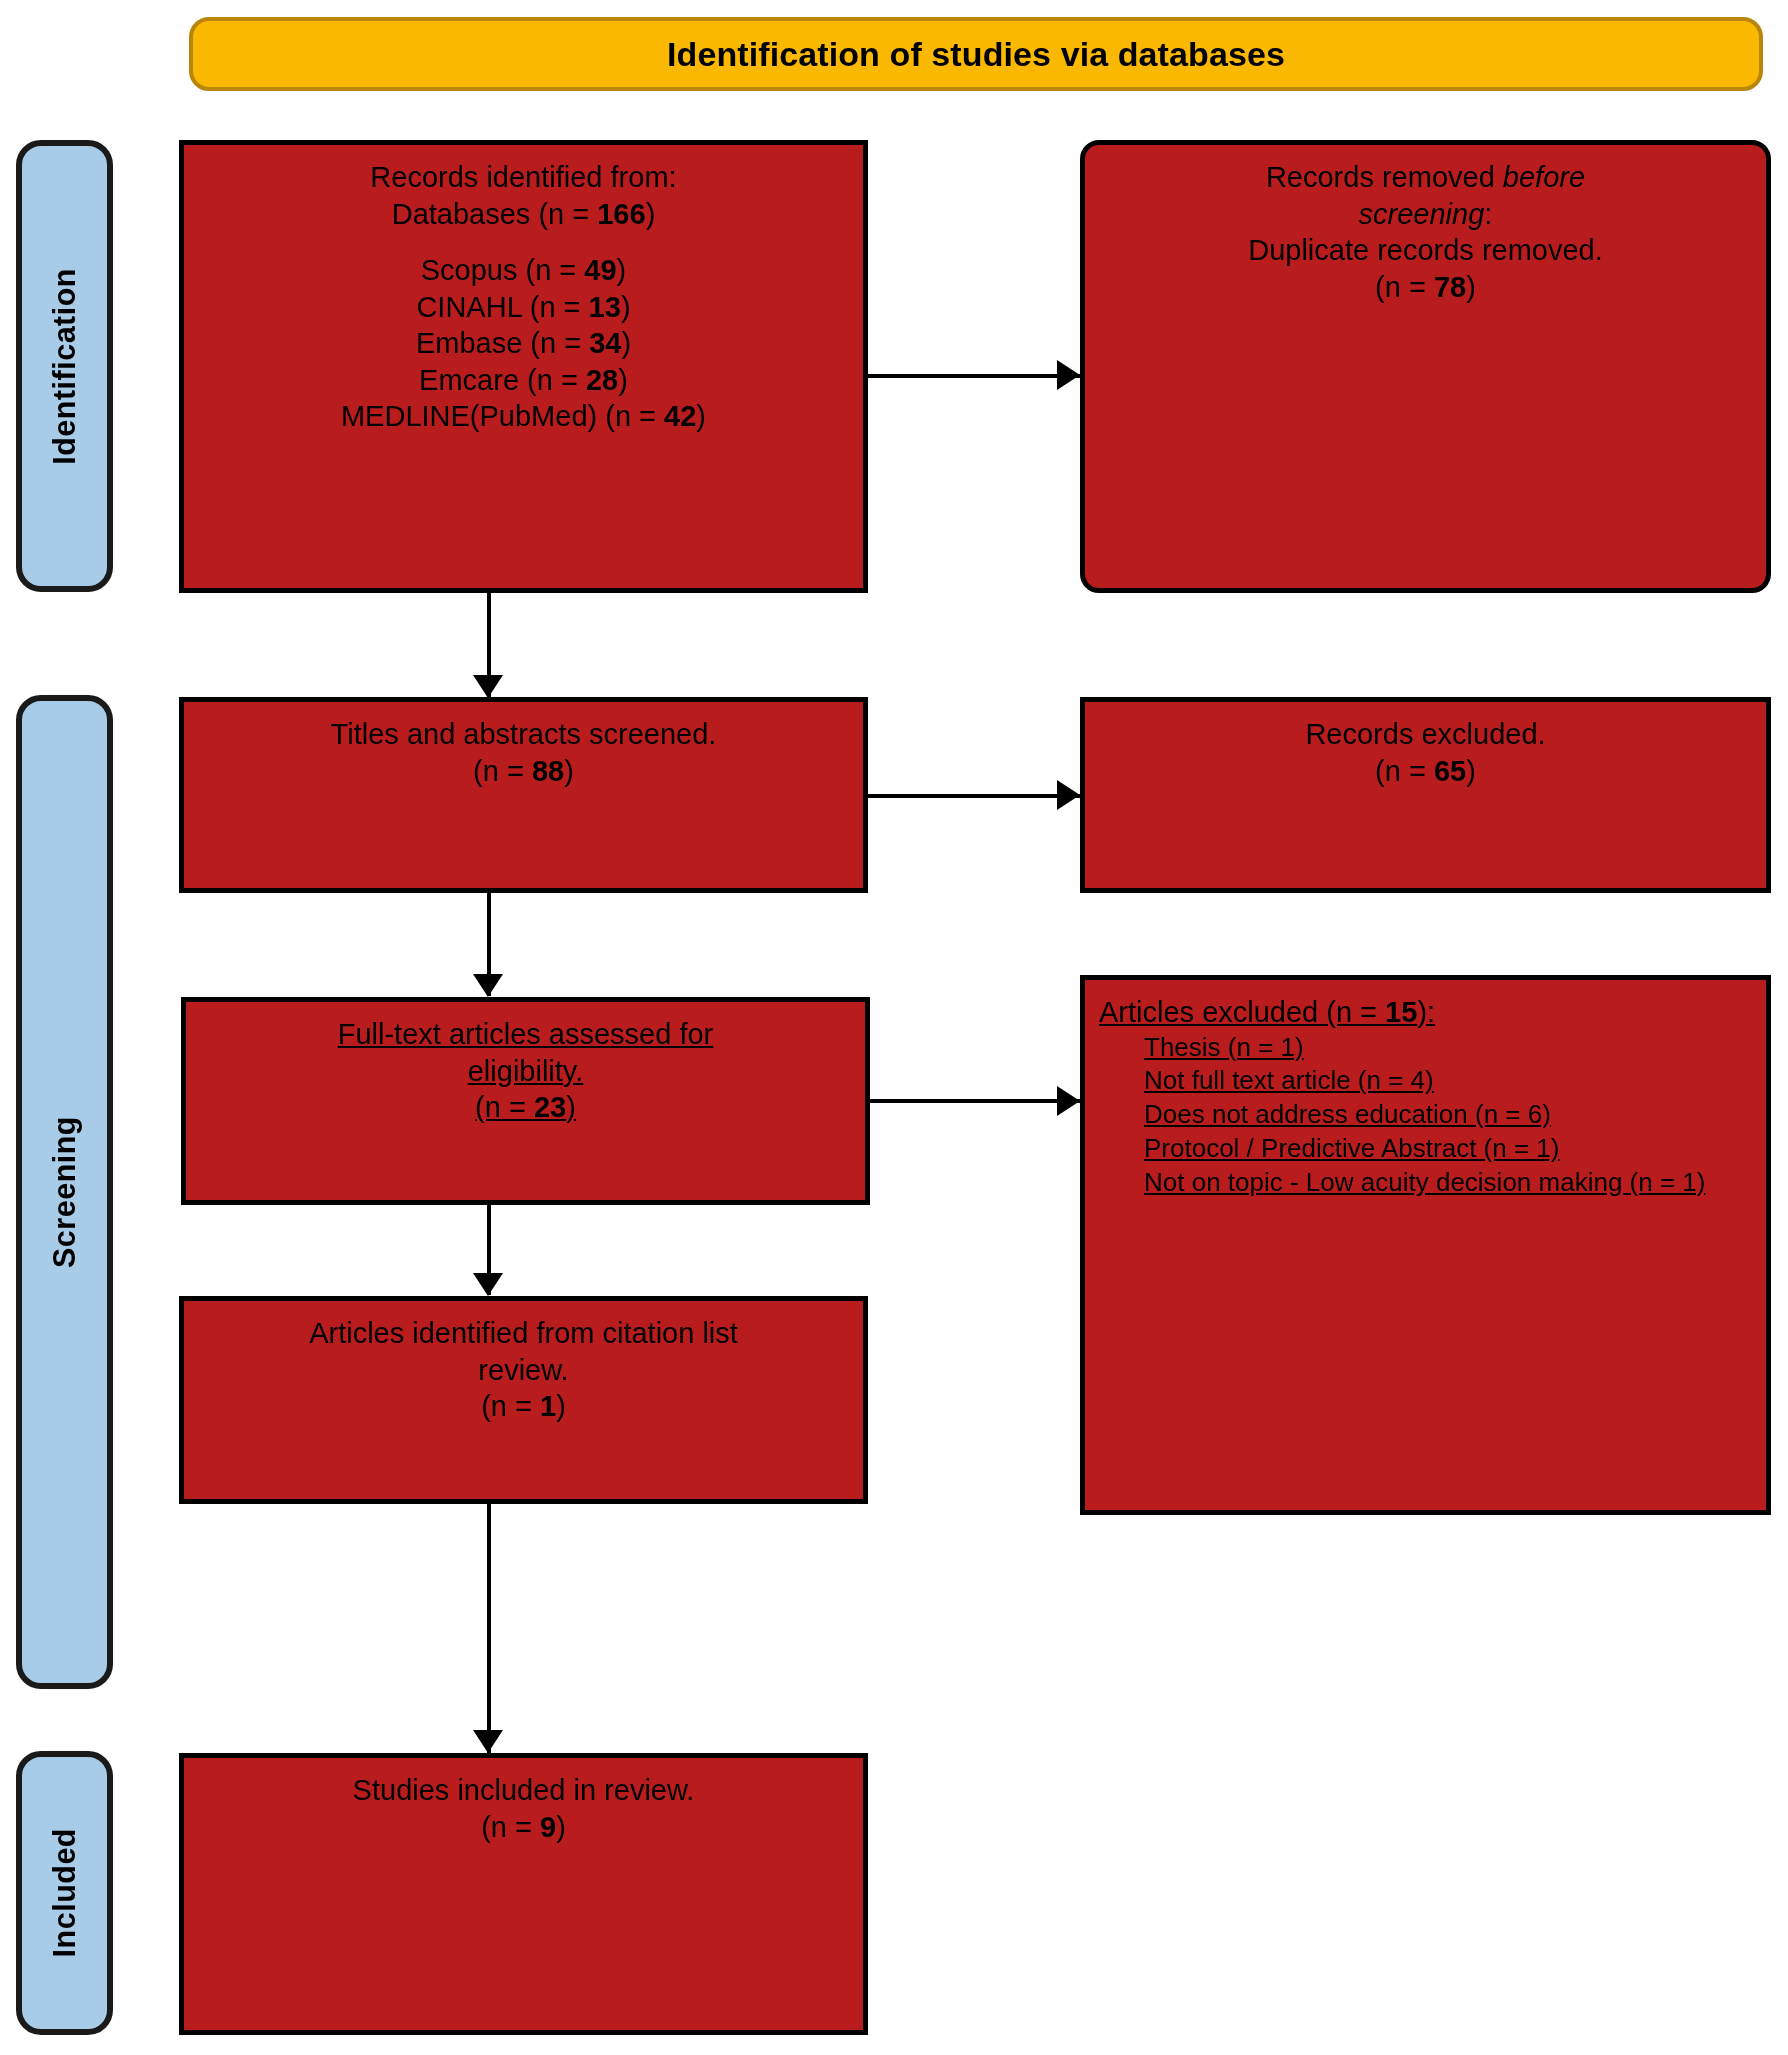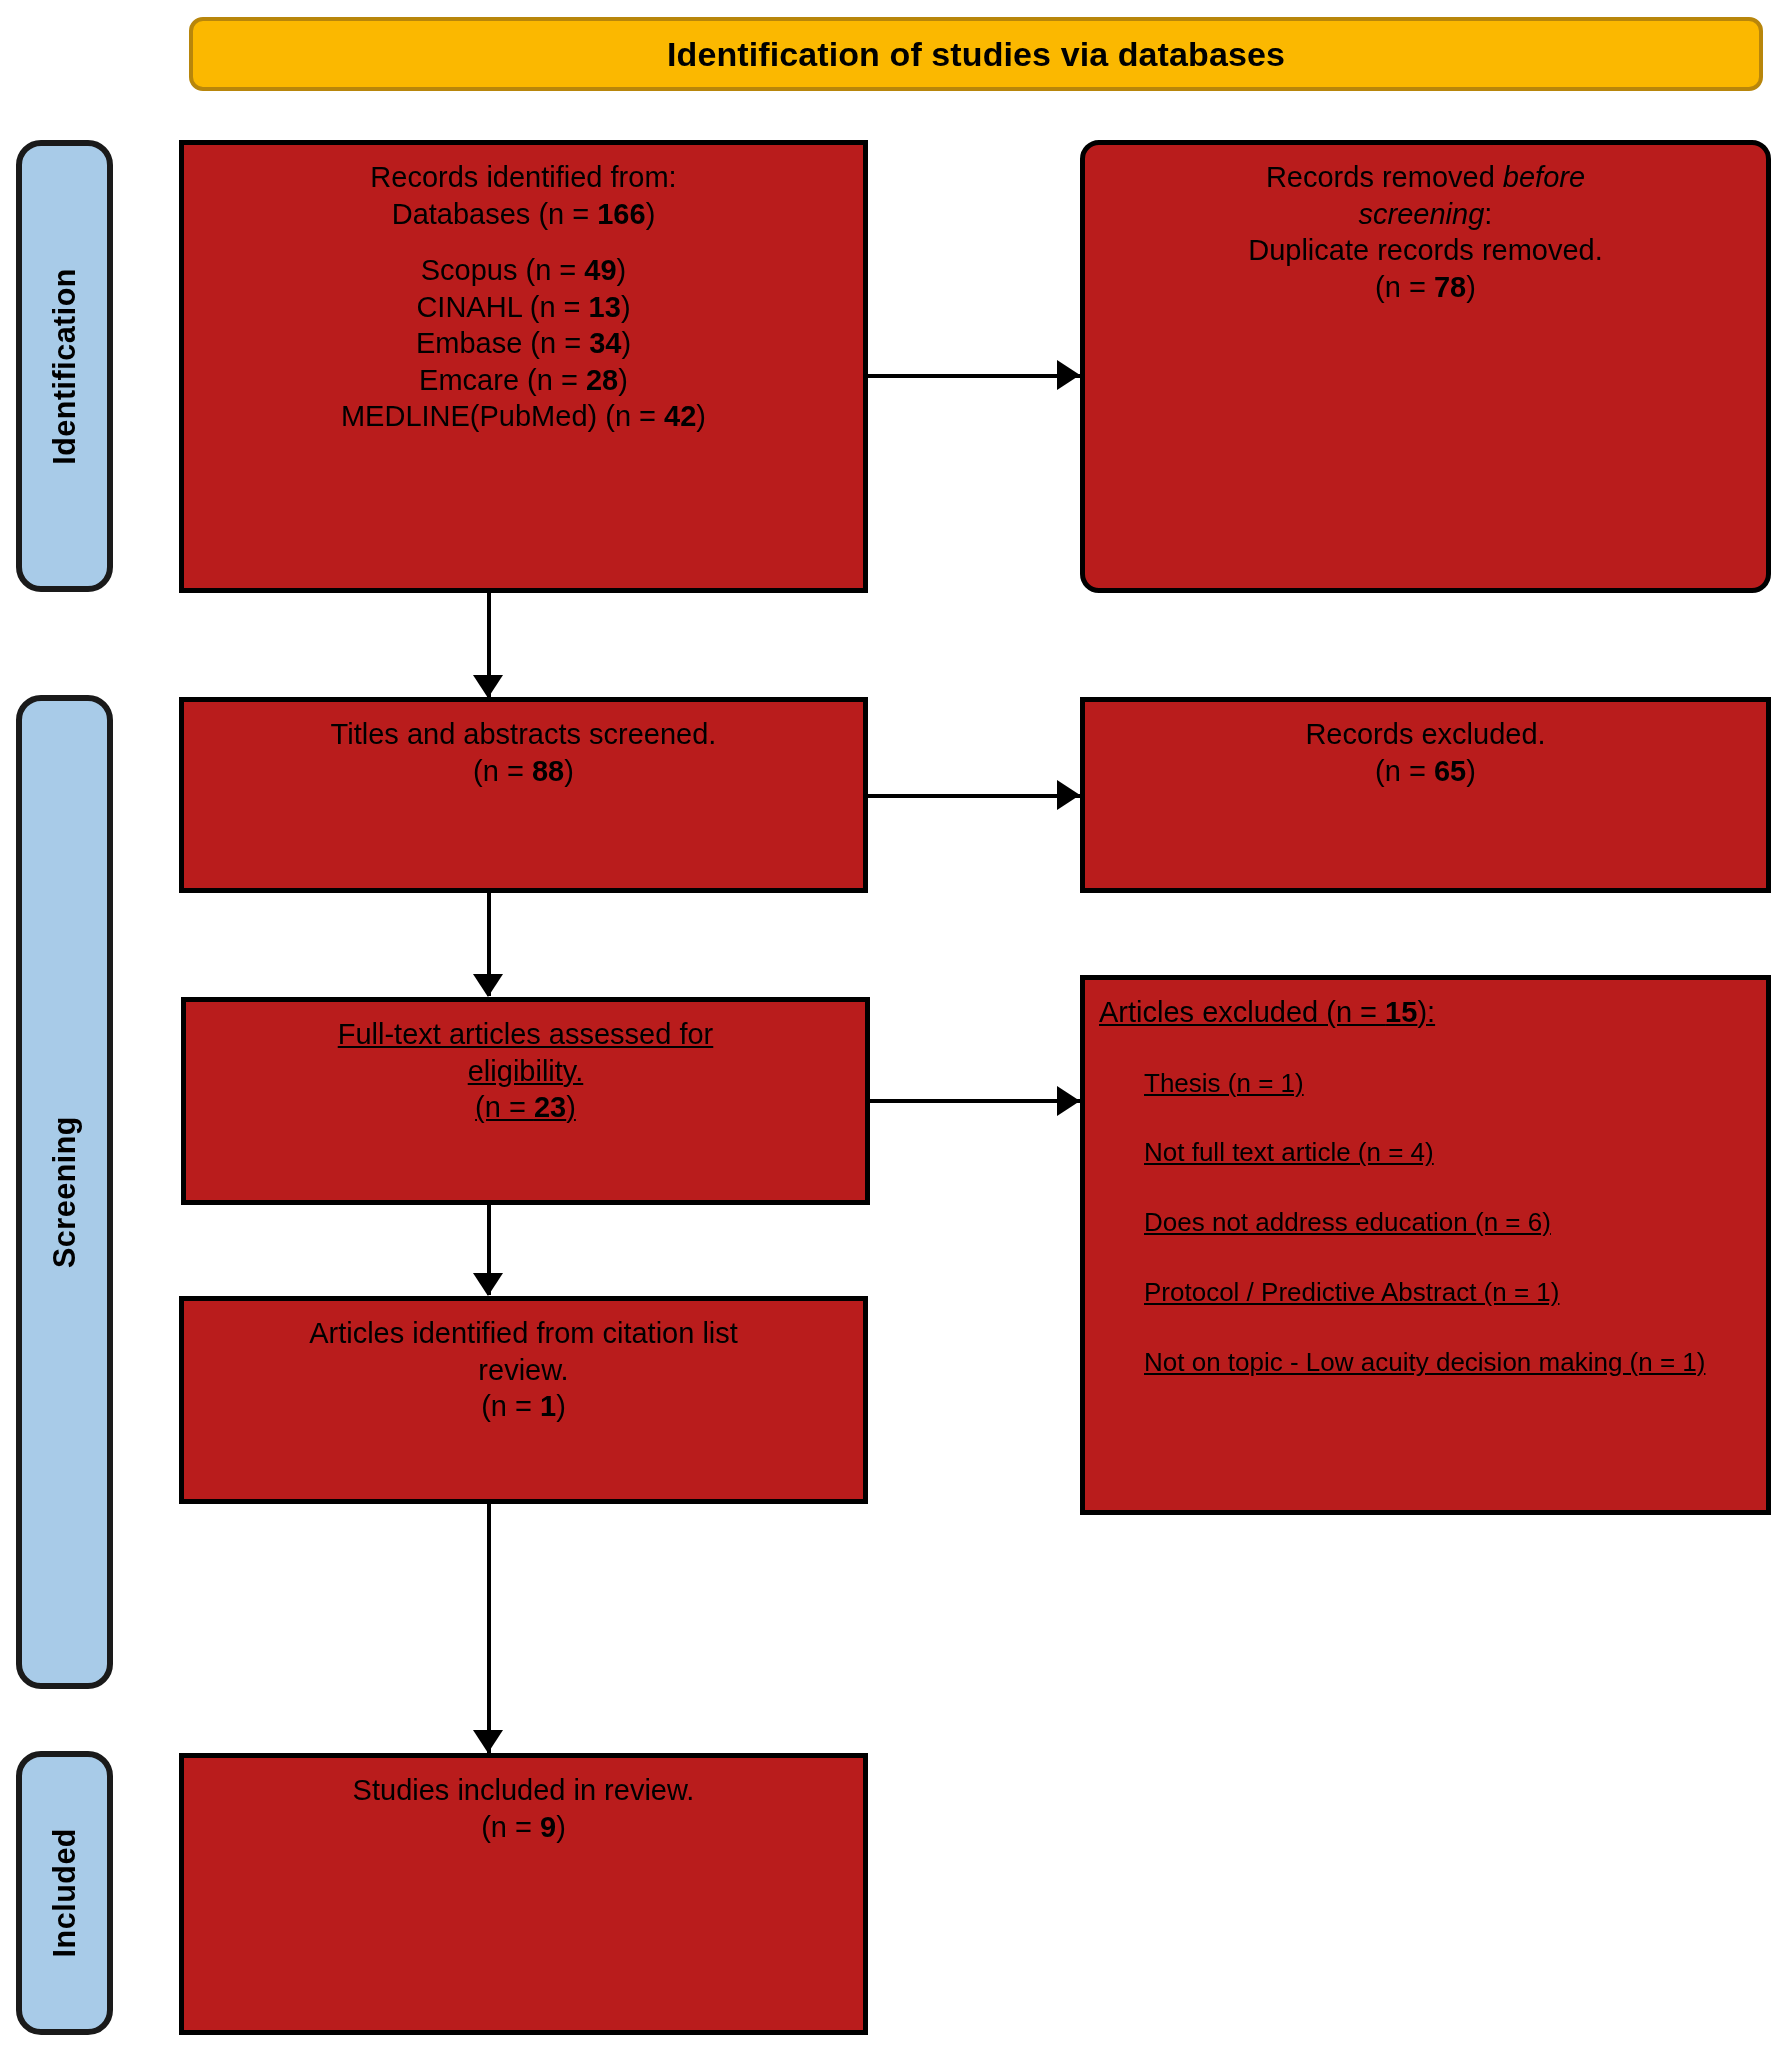--- a/index.html
+++ b/index.html
@@ -21,21 +21,21 @@
 
   
   .banner {
     position: absolute;
     left: 189px;
     top: 17.4px;
     width: 1574px;
     height: 74px;
     background: #fbb800;
     border: 4.9px solid #b8860b;
-    border-radius: 14px;
+    border-radius: 20px;
     box-sizing: border-box;
     display: flex;
     align-items: center;
     justify-content: center;
   }
   .banner-title {
     font-size: 34px;
     font-weight: bold;
     letter-spacing: 0.1px;
     color: #000000;
@@ -89,21 +89,21 @@
   .box-text .b { font-weight: bold; }
   .box-text .it { font-style: italic; }
   .spacer-line { display: block; height: 0.70em; }
   .sub-list {
     margin: 0;
     padding: 0 0 0 45px;
     list-style: none;
     font-size: 26px;
     line-height: 1.30;
   }
-  .sub-list li { text-align: left; margin-top: 36px; }
+  .sub-list li { text-align: left; }
 
   
   #box-records-identified { left: 179px;  top: 140px;  width: 689px; height: 453px; }
   #box-records-removed    { left: 1080px; top: 140px;  width: 691px; height: 453px; border-radius: 19px; }
   #box-titles-screened    { left: 179px;  top: 697px; width: 689px; height: 196px; }
   #box-records-excluded   { left: 1080px; top: 697px; width: 691px; height: 196px; }
   #box-fulltext-assessed  { left: 181px;  top: 997px; width: 689px; height: 208px; text-decoration: underline; }
   #box-articles-excluded  { left: 1080px; top: 975px; width: 691px; height: 540px; }
   #box-citation-review    { left: 179px;  top: 1296px; width: 689px; height: 208px; }
   #box-studies-included   { left: 179px;  top: 1753px; width: 689px; height: 282px; }

